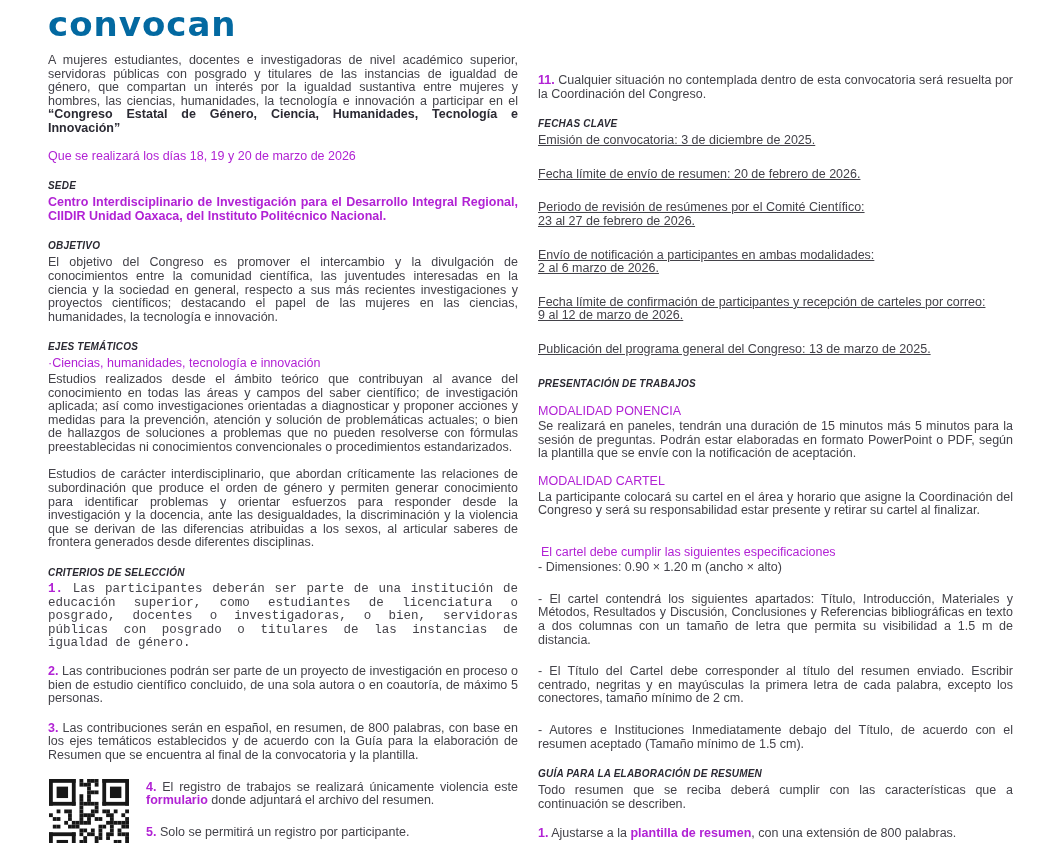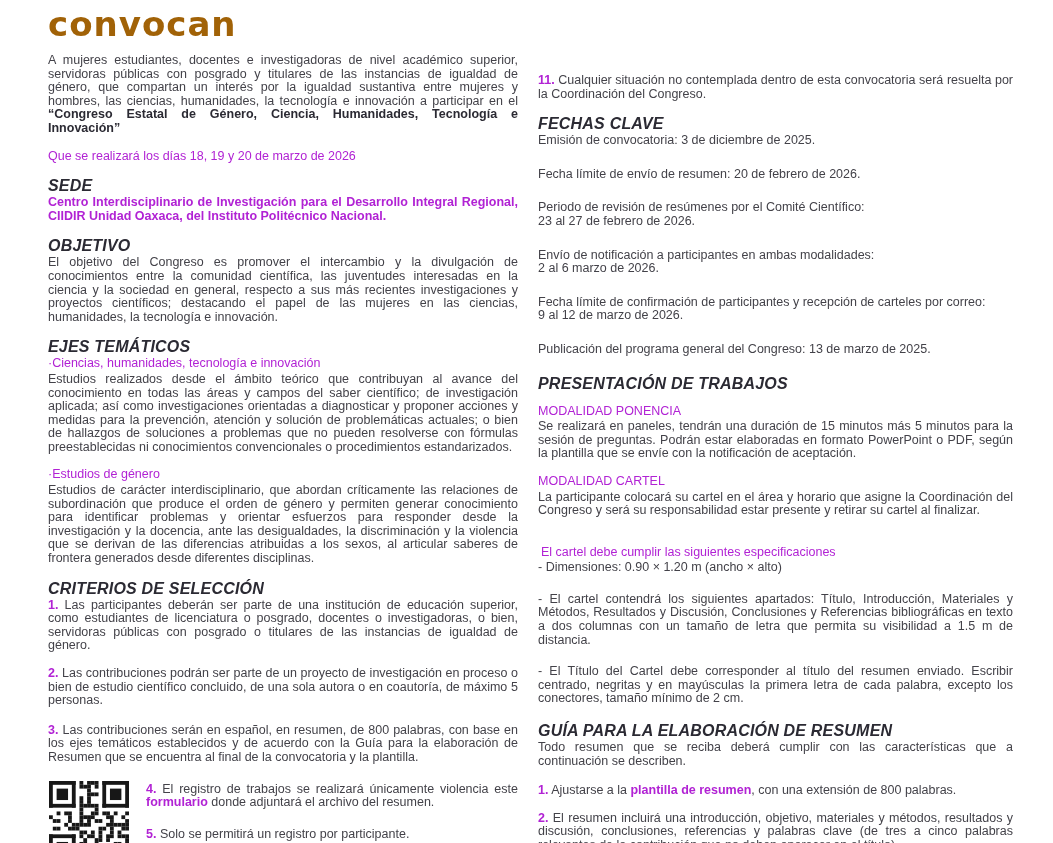--- a/index.html
+++ b/index.html
@@ -8,39 +8,39 @@
     width:1053px; height:843px; overflow:hidden;
     background:#ffffff;
     font-family:"Liberation Sans","DejaVu Sans",sans-serif;
     color:#434249;
     font-size:12.5px; line-height:13.6px;
   }
   .page { width:1053px; height:843px; padding:6px 38px 0 48px; }
   .logo {
     font-family:"DejaVu Sans","Liberation Sans",sans-serif;
     font-weight:800; font-size:34px; line-height:36px;
-    letter-spacing:1px; color:#a16207; margin:0 0 12px 0;
+    letter-spacing:1px; color:#0369a1; margin:0 0 12px 0;
   }
   .columns { display:flex; gap:20px; }
   .col-left  { width:470px; flex:0 0 470px; }
   .col-right { width:475px; flex:0 0 475px; padding-top:20px; }
   p { margin:0 0 14px 0; }
   .body { text-align:justify; }
   h3 {
-    margin:16px 0 3px 0; font-size:16px; line-height:14px;
+    margin:16px 0 3px 0; font-size:10px; line-height:14px;
     font-style:italic; font-weight:700; color:#2B2A33; letter-spacing:.2px;
   }
   .accent { color:#B122D4; }
   .bold { font-weight:700; }
   .dark-bold { font-weight:700; color:#2B2A33; }
   .subhead { color:#B122D4; font-weight:400; margin:0 0 2px 0; }
   .subhead.gap-top { margin-top:2px; }
   .num { font-weight:700; color:#B122D4; }
   .link { font-weight:700; color:#B122D4; cursor:pointer; }
-  .fecha { white-space:pre-line; margin-bottom:20px; }
+  .fecha { white-space:pre-line; margin-bottom:20px;text-decoration:underline; }
   .qr-row { display:flex; gap:16px; align-items:flex-start; margin-top:16px; }
   .qr-box { flex:0 0 82px; width:82px; height:80px; }
   .qr-items { flex:1; padding-top:2px; }
   .qr-items p:first-child { margin-bottom:18px; }
   .specs-head { padding-left:3px; }
 </style>
 </head>
 <body>
 
 <div class="page">
@@ -58,25 +58,24 @@
       <h3>SEDE</h3>
       <p class="accent bold body">Centro Interdisciplinario de Investigación para el Desarrollo Integral Regional, CIIDIR Unidad Oaxaca, del Instituto Politécnico Nacional.</p>
 
       <h3>OBJETIVO</h3>
       <p class="body">El objetivo del Congreso es promover el intercambio y la divulgación de conocimientos entre la comunidad científica, las juventudes interesadas en la ciencia y la sociedad en general, respecto a sus más recientes investigaciones y proyectos científicos; destacando el papel de las mujeres en las ciencias, humanidades, la tecnología e innovación.</p>
 
       <h3>EJES TEMÁTICOS</h3>
       <p class="subhead">·Ciencias, humanidades, tecnología e innovación</p>
       <p class="body">Estudios realizados desde el ámbito teórico que contribuyan al avance del conocimiento en todas las áreas y campos del saber científico; de investigación aplicada; así como investigaciones orientadas a diagnosticar y proponer acciones y medidas para la prevención, atención y solución de problemáticas actuales; o bien de hallazgos de soluciones a problemas que no pueden resolverse con fórmulas preestablecidas ni conocimientos convencionales o procedimientos estandarizados.</p>
 
-      <p class="subhead gap-top" style="margin-top:8px;">·Estudios de género</p>
       <p class="body">Estudios de carácter interdisciplinario, que abordan críticamente las relaciones de subordinación que produce el orden de género y permiten generar conocimiento para identificar problemas y orientar esfuerzos para responder desde la investigación y la docencia, ante las desigualdades, la discriminación y la violencia que se derivan de las diferencias atribuidas a los sexos, al articular saberes de frontera generados desde diferentes disciplinas.</p>
 
       <h3>CRITERIOS DE SELECCIÓN</h3>
-      <p class="body" style=""><span class="num">1.</span> <span>Las participantes deberán ser parte de una institución de educación superior, como estudiantes de licenciatura o posgrado, docentes o investigadoras, o bien, servidoras públicas con posgrado o titulares de las instancias de igualdad de género.</span></p>
+      <p class="body" style="font-family:Liberation Mono, monospace;"><span class="num">1.</span> <span>Las participantes deberán ser parte de una institución de educación superior, como estudiantes de licenciatura o posgrado, docentes o investigadoras, o bien, servidoras públicas con posgrado o titulares de las instancias de igualdad de género.</span></p>
       <p class="body" style="margin-bottom:16px;"><span class="num">2.</span> <span>Las contribuciones podrán ser parte de un proyecto de investigación en proceso o bien de estudio científico concluido, de una sola autora o en coautoría, de máximo 5 personas.</span></p>
       <p class="body" style="margin-bottom:5px;"><span class="num">3.</span> <span>Las contribuciones serán en español, en resumen, de 800 palabras, con base en los ejes temáticos establecidos y de acuerdo con la Guía para la elaboración de Resumen que se encuentra al final de la convocatoria y la plantilla.</span></p>
 
       <div class="qr-row">
         <svg class="qr-box" id="qr-svg" viewBox="0 0 84 84">
             <rect x="0" y="0" width="28" height="4" fill="#171717"></rect>
             <rect x="0" y="24" width="28" height="4" fill="#171717"></rect>
             <rect x="0" y="0" width="4" height="28" fill="#171717"></rect>
             <rect x="24" y="0" width="4" height="28" fill="#171717"></rect>
             <rect x="8" y="8" width="12" height="12" fill="#171717"></rect>
@@ -243,20 +242,21 @@
       <p class="subhead" style="margin-top:14px;">MODALIDAD PONENCIA</p>
       <p class="body">Se realizará en paneles, tendrán una duración de 15 minutos más 5 minutos para la sesión de preguntas. Podrán estar elaboradas en formato PowerPoint o PDF, según la plantilla que se envíe con la notificación de aceptación.</p>
 
       <p class="subhead" style="margin-top:10px;">MODALIDAD CARTEL</p>
       <p class="body">La participante colocará su cartel en el área y horario que asigne la Coordinación del Congreso y será su responsabilidad estar presente y retirar su cartel al finalizar.</p>
 
       <p class="subhead specs-head" style="margin-top:28px;">El cartel debe cumplir las siguientes especificaciones</p>
       <p class="body" style="margin-bottom:18px;">- Dimensiones: 0.90 × 1.20 m (ancho × alto)</p>
       <p class="body" style="margin-bottom:18px;">- El cartel contendrá los siguientes apartados: Título, Introducción, Materiales y Métodos, Resultados y Discusión, Conclusiones y Referencias bibliográficas en texto a dos columnas con un tamaño de letra que permita su visibilidad a 1.5 m de distancia.</p>
       <p class="body" style="margin-bottom:18px;">- El Título del Cartel debe corresponder al título del resumen enviado. Escribir centrado, negritas y en mayúsculas la primera letra de cada palabra, excepto los conectores, tamaño mínimo de 2 cm.</p>
+      <p class="body" style="margin-bottom:0;">- Autores e Instituciones Inmediatamente debajo del Título, de acuerdo con el resumen aceptado (Tamaño mínimo de 1.5 cm).</p>
 
       <h3>GUÍA PARA LA ELABORACIÓN DE RESUMEN</h3>
       <p class="body">Todo resumen que se reciba deberá cumplir con las características que a continuación se describen.</p>
 
       <p class="body" style="margin-top:16px;"><span class="num">1.</span> <span>Ajustarse a la </span><span class="link">plantilla de resumen</span><span>, con una extensión de 800 palabras.</span></p>
 
       <p class="body" style="margin-bottom:0;"><span class="num">2.</span> <span>El resumen incluirá una introducción, objetivo, materiales y métodos, resultados y discusión, conclusiones, referencias y palabras clave (de tres a cinco palabras relevantes de la contribución que no deben aparecer en el título).</span></p>
 
     </div>
   </div>

